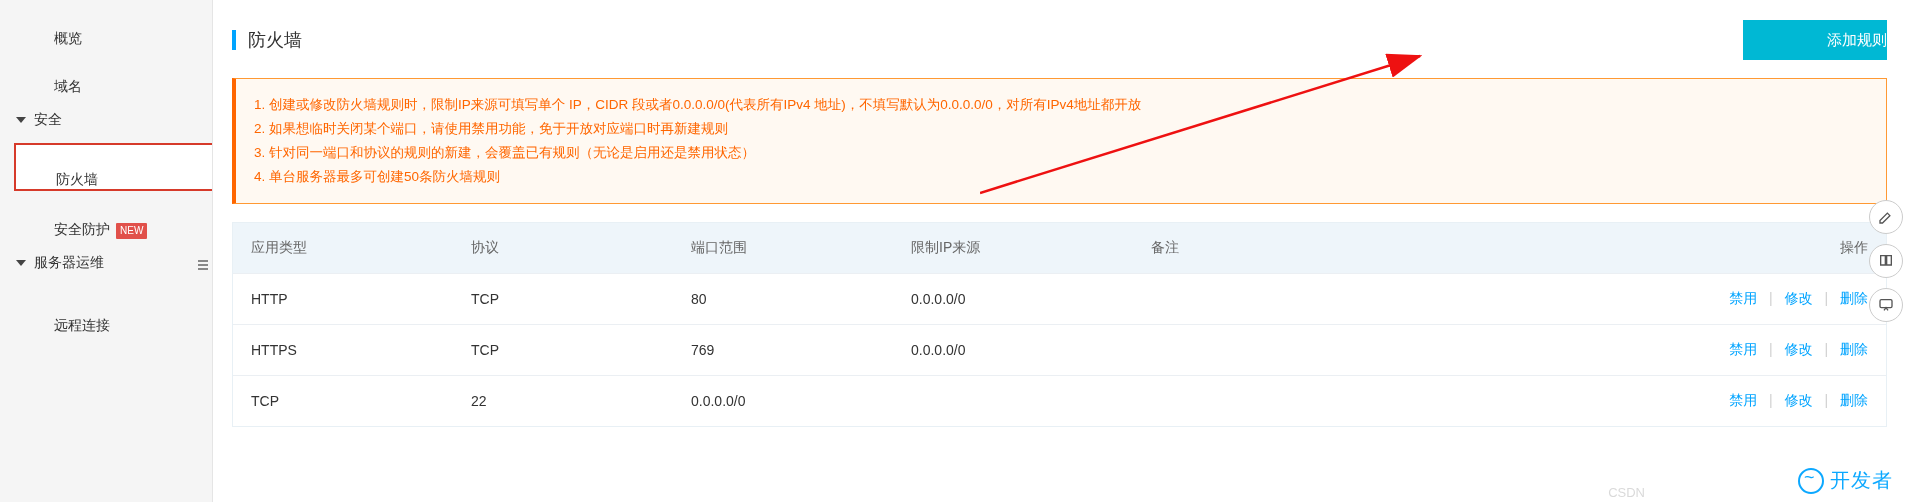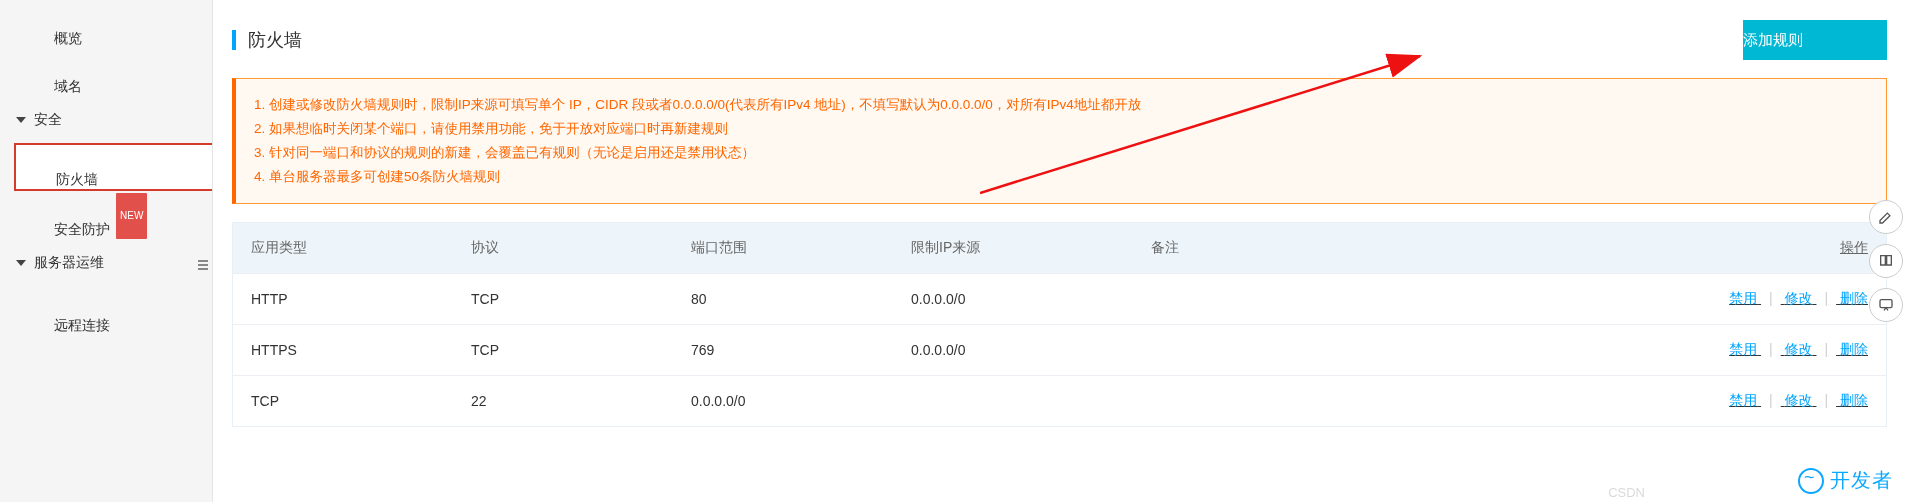--- a/index.html
+++ b/index.html
@@ -49,21 +49,21 @@
       background: #fff;
       border: 2px solid #d63a2a;
       border-right: none;
       margin-top: -1px;
     }
     .new-badge {
       display: inline-block;
       background: #e1504a;
       color: #fff;
       font-size: 10px;
-      padding: 16px 4px;
+      padding: 1px 4px;
       margin-left: 6px;
       line-height: 14px;
       border-radius: 1px;
     }
     .collapse-handle {
       position: absolute;
       right: -2px;
       top: 250px;
       width: 16px;
       height: 30px;
@@ -103,21 +103,21 @@
     .add-btn {
       background: #00b8d4;
       color: #fff;
       border: none;
       width: 144px;
       height: 40px;
       font-size: 15px;
       cursor: pointer;
       display: flex;
       align-items: center;
-      justify-content: flex-start;
+      justify-content: flex-end;
     }
     .notice-box {
       border: 1px solid #ff9933;
       border-left: 4px solid #ff6600;
       background: #fff9f2;
       padding: 14px 18px;
       color: #ff6600;
       font-size: 13.5px;
       line-height: 24px;
       margin-right: 18px;
@@ -135,21 +135,21 @@
     }
     .th, .td {
       padding: 16px 18px;
       text-align: left;
     }
     .col-type { width: 220px; }
     .col-proto { width: 220px; }
     .col-port { width: 220px; }
     .col-ip { width: 240px; }
     .col-note { flex: 1; }
-    .col-action { width: 210px; text-align: right; white-space: nowrap; text-decoration: underline; }
+    .col-action { width: 210px; text-align: right; white-space: nowrap; }
     .trow {
       display: flex;
       border-top: 1px solid #ebeff3;
       color: #333;
       font-size: 14px;
       align-items: center;
     }
     .action-link {
       color: #00a4ff;
       cursor: pointer;

